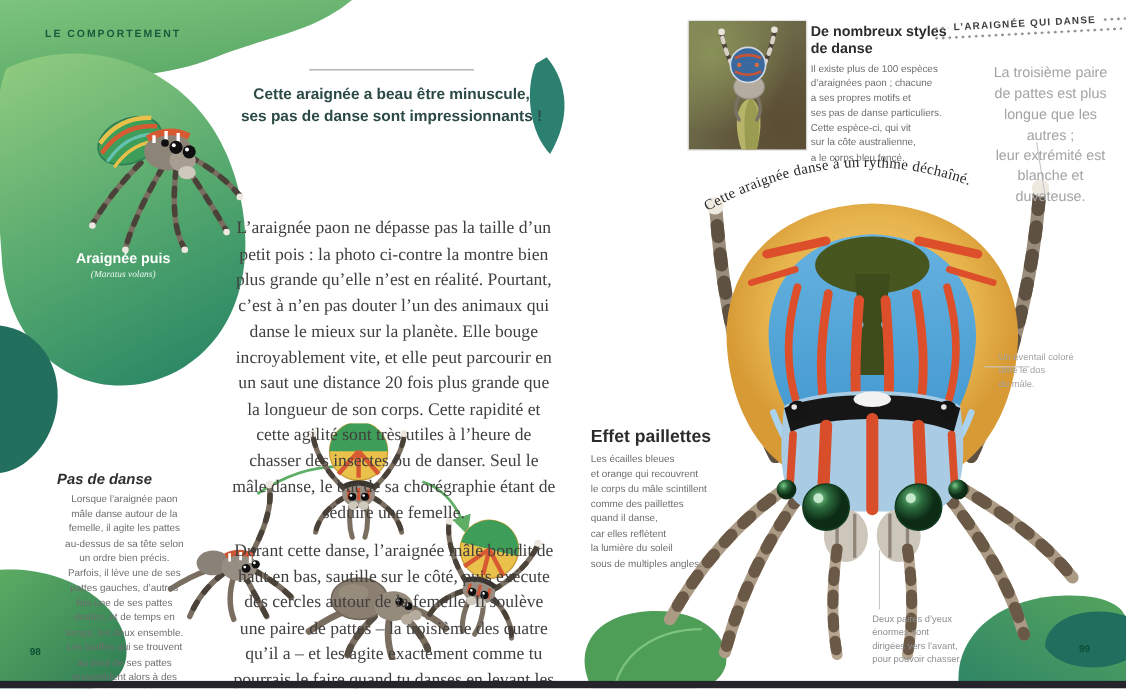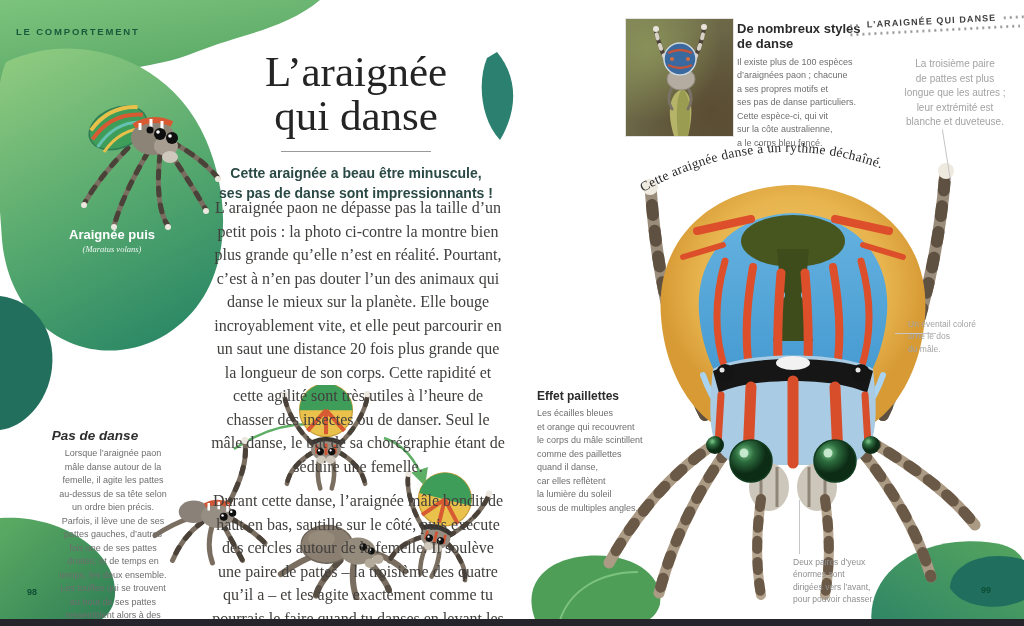--- a/index.html
+++ b/index.html
@@ -2,21 +2,21 @@
 <html><head>
 <meta charset="utf-8">
 <style>
   html,body{margin:0;padding:0;background:#e8e8e8;}
   .stage{position:relative;width:1024px;height:626px;background:#ffffff;overflow:hidden;
          font-family:"Liberation Sans",sans-serif;}
   .abs{position:absolute;}
   .pre{white-space:pre-line;}
 
   
-  #section-label{left:16px;top:26px;font-size:9.5px;font-weight:bold;letter-spacing:1.8px;
+  #section-label{left:41px;top:26px;font-size:9.5px;font-weight:bold;letter-spacing:1.8px;
     color:#1a5a3c;z-index:6;}
   #chapter-tab{left:848px;top:16px;width:172px;transform:rotate(-3deg);z-index:6;}
   #chapter-tab .row{display:flex;align-items:center;gap:5px;}
   #chapter-tab .label{font-size:9px;font-weight:bold;letter-spacing:1.1px;color:#3f3f3f;white-space:nowrap;}
   .dstrip{height:3px;background-image:radial-gradient(circle,#8f8f8f 1px,transparent 1.4px);
     background-size:6px 3px;background-repeat:repeat-x;background-position:0 50%;}
   #chapter-tab .d-left{width:14px;flex:none;}
   #chapter-tab .d-right{width:26px;flex:none;}
   #chapter-tab .d-under{margin-top:3px;width:100%;}
 
@@ -37,27 +37,27 @@
 
   #dance-block{left:20px;top:428px;width:150px;text-align:center;z-index:5;}
   #dance-block .t{font-size:13.5px;font-weight:bold;color:#2e2e2e;margin-bottom:4px;text-align:center;font-style:italic;}
   #dance-block .b{font-size:9px;color:#6e6e6e;line-height:1.5;margin-left:36px;}
 
   
   #styles-block{left:737px;top:22px;width:130px;z-index:5;}
   #styles-block .t{font-size:13px;font-weight:bold;color:#2b2b2b;line-height:1.15;margin-bottom:4px;}
   #styles-block .b{font-size:9px;color:#6e6e6e;line-height:1.5;}
 
-  #ann-legs{left:897px;top:57px;width:116px;text-align:center;font-size:10px;color:#a3a3a3;
+  #ann-legs{left:897px;top:57px;width:116px;text-align:center;font-size:13px;color:#a3a3a3;
     line-height:1.45;z-index:5;}
   #ann-fan{left:908px;top:318px;width:82px;font-size:8.5px;color:#a3a3a3;line-height:1.45;z-index:5;}
   #ann-eyes{left:793px;top:556px;width:118px;font-size:8.5px;color:#8f8f8f;line-height:1.45;z-index:5;}
 
   #sparkle-block{left:537px;top:389px;width:140px;z-index:5;}
-  #sparkle-block .t{font-size:12px;font-weight:bold;color:#2b2b2b;margin-bottom:4px;}
+  #sparkle-block .t{font-size:16px;font-weight:bold;color:#2b2b2b;margin-bottom:4px;}
   #sparkle-block .b{font-size:9px;color:#6e6e6e;line-height:1.5;}
 
   .ann-line{position:absolute;background:#c6c6c6;z-index:4;}
   #line-fan{left:895px;top:333px;width:41px;height:1px;}
   #line-legs{left:946px;top:129px;width:1px;height:53px;transform:rotate(-9deg);}
   #line-eyes{left:799px;top:500px;width:1px;height:54px;}
 
   .pagenum{font-size:9px;font-weight:bold;z-index:6;}
   #pagenum-left{left:27px;top:587px;color:#0e4f35;}
   #pagenum-right{left:981px;top:585px;color:#0e4f35;}
@@ -164,22 +164,20 @@
         <circle cx="170" cy="113" r="3"></circle>
     </g>
   </svg>
 
   <div id="species-card" class="abs">
     <div class="t">Araignée puis</div>
     <div class="l">(Maratus volans)</div>
   </div>
 
   <div id="title-block" class="abs">
-    <div id="page-title" class="pre">L’araignée
-qui danse</div>
     <div id="title-divider"></div>
     <div id="page-subtitle" class="pre">Cette araignée a beau être minuscule,
 ses pas de danse sont impressionnants !</div>
   </div>
 
   <div id="paragraphs" class="abs">
     <p>L’araignée paon ne dépasse pas la taille d’un petit pois : la photo ci-contre la montre bien plus grande qu’elle n’est en réalité. Pourtant, c’est à n’en pas douter l’un des animaux qui danse le mieux sur la planète. Elle bouge incroyablement vite, et elle peut parcourir en un saut une distance 20 fois plus grande que la longueur de son corps. Cette rapidité et cette agilité sont très utiles à l’heure de chasser des insectes ou de danser. Seul le mâle danse, le but de sa chorégraphie étant de séduire une femelle.</p>
     <p>Durant cette danse, l’araignée mâle bondit de haut en bas, sautille sur le côté, puis exécute des cercles autour de la femelle. Il soulève une paire de pattes – la troisième des quatre qu’il a – et les agite exactement comme tu pourrais le faire quand tu danses en levant les mains. Il y a aussi une sorte d’éventail sur son dos, similaire à la queue d’un paon, qu’il déploie d’un coup, révélant ses magnifiques couleurs chatoyantes. Si la femelle est impressionnée, elle peut s’accoupler avec lui. Cependant, comme les araignées femelles mangent souvent les mâles, il doit être prudent !</p>
   </div>
 

